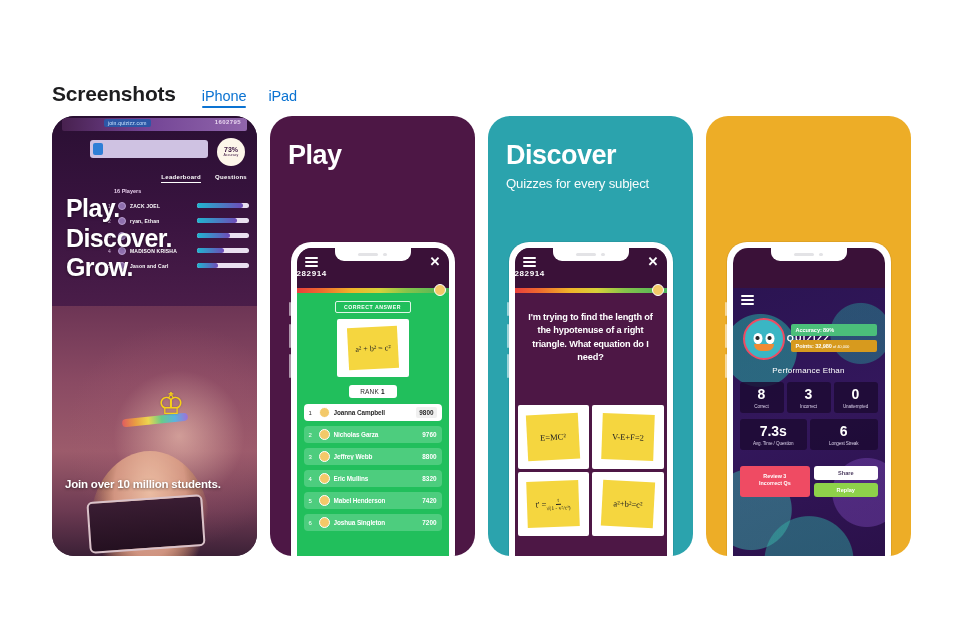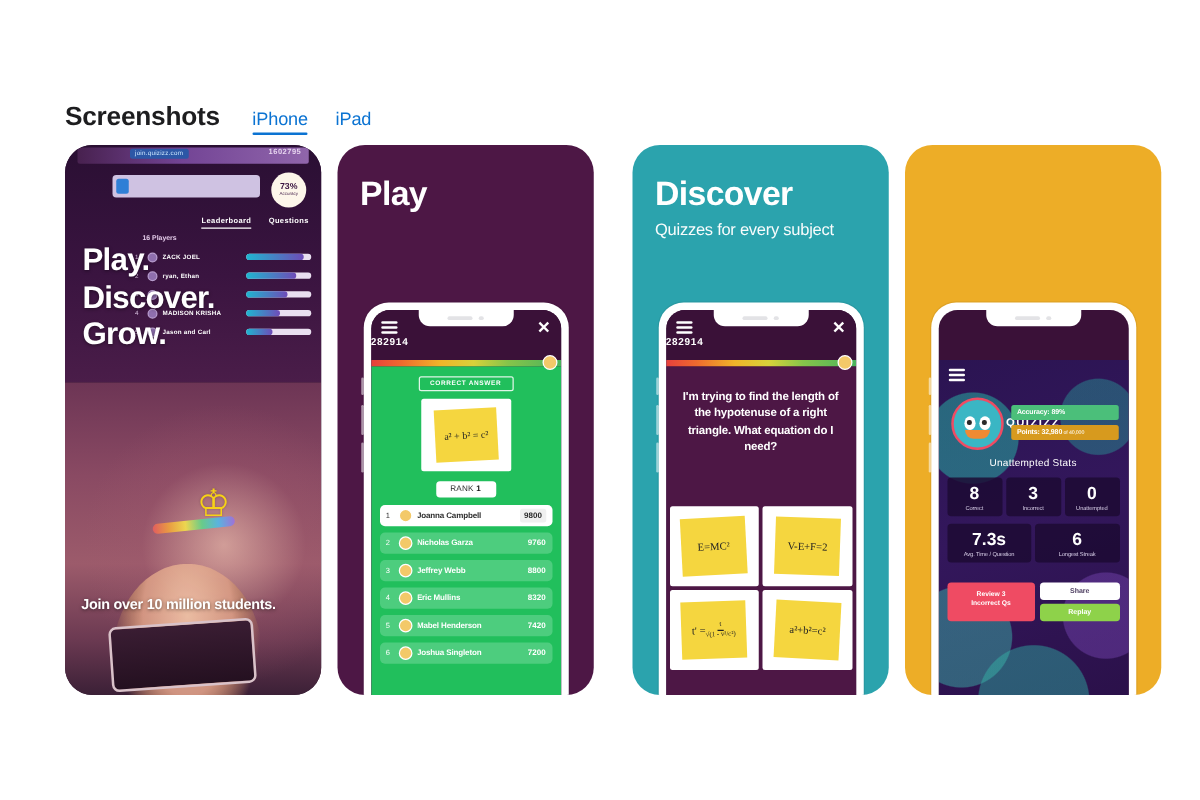--- a/index.html
+++ b/index.html
@@ -154,21 +154,21 @@
   .promo { padding:26px 0 0 0; }
   .promo .h {
     font-size:27px; font-weight:bold; color:#ffffff;
     letter-spacing:-0.5px; padding:0 18px; line-height:1;
   }
   .promo .sub {
     font-size:13.2px; color:#ffffff; padding:7px 18px 0 18px;
     letter-spacing:-0.2px; opacity:.97;
   }
   .s2 { background:#4d1745; }
-  .s3 { background:#2ba3ad;margin-left:18px; }
+  .s3 { background:#2ba3ad; }
   .s4 { background:#edad27; }
 
   
   .phone {
     position:absolute; left:50%; transform:translateX(-50%);
     top:126px; width:164px; height:330px;
     background:#ffffff; border-radius:20px 20px 0 0;
     box-shadow:0 0 0 1px rgba(0,0,0,.06);
     padding:6px 6px 0 6px;
   }
@@ -602,21 +602,21 @@
                   <i></i>
                 </span>
               <span class="mouth"></span>
             </div>
 
             <div class="statbar bar-acc">Accuracy: 89%</div>
             <div class="statbar bar-pts">
               <span>Points: 32,980</span><small> of 40,000</small>
             </div>
 
-            <div class="ps-title">Unattempted Stats</div>
+            <div class="ps-title">Performance Ethan</div>
 
             <div class="stat-grid">
               <div class="cell">
                 <div class="v">8</div>
                 <div class="k">Correct</div>
               </div>
               <div class="cell">
                 <div class="v">3</div>
                 <div class="k">Incorrect</div>
               </div>

